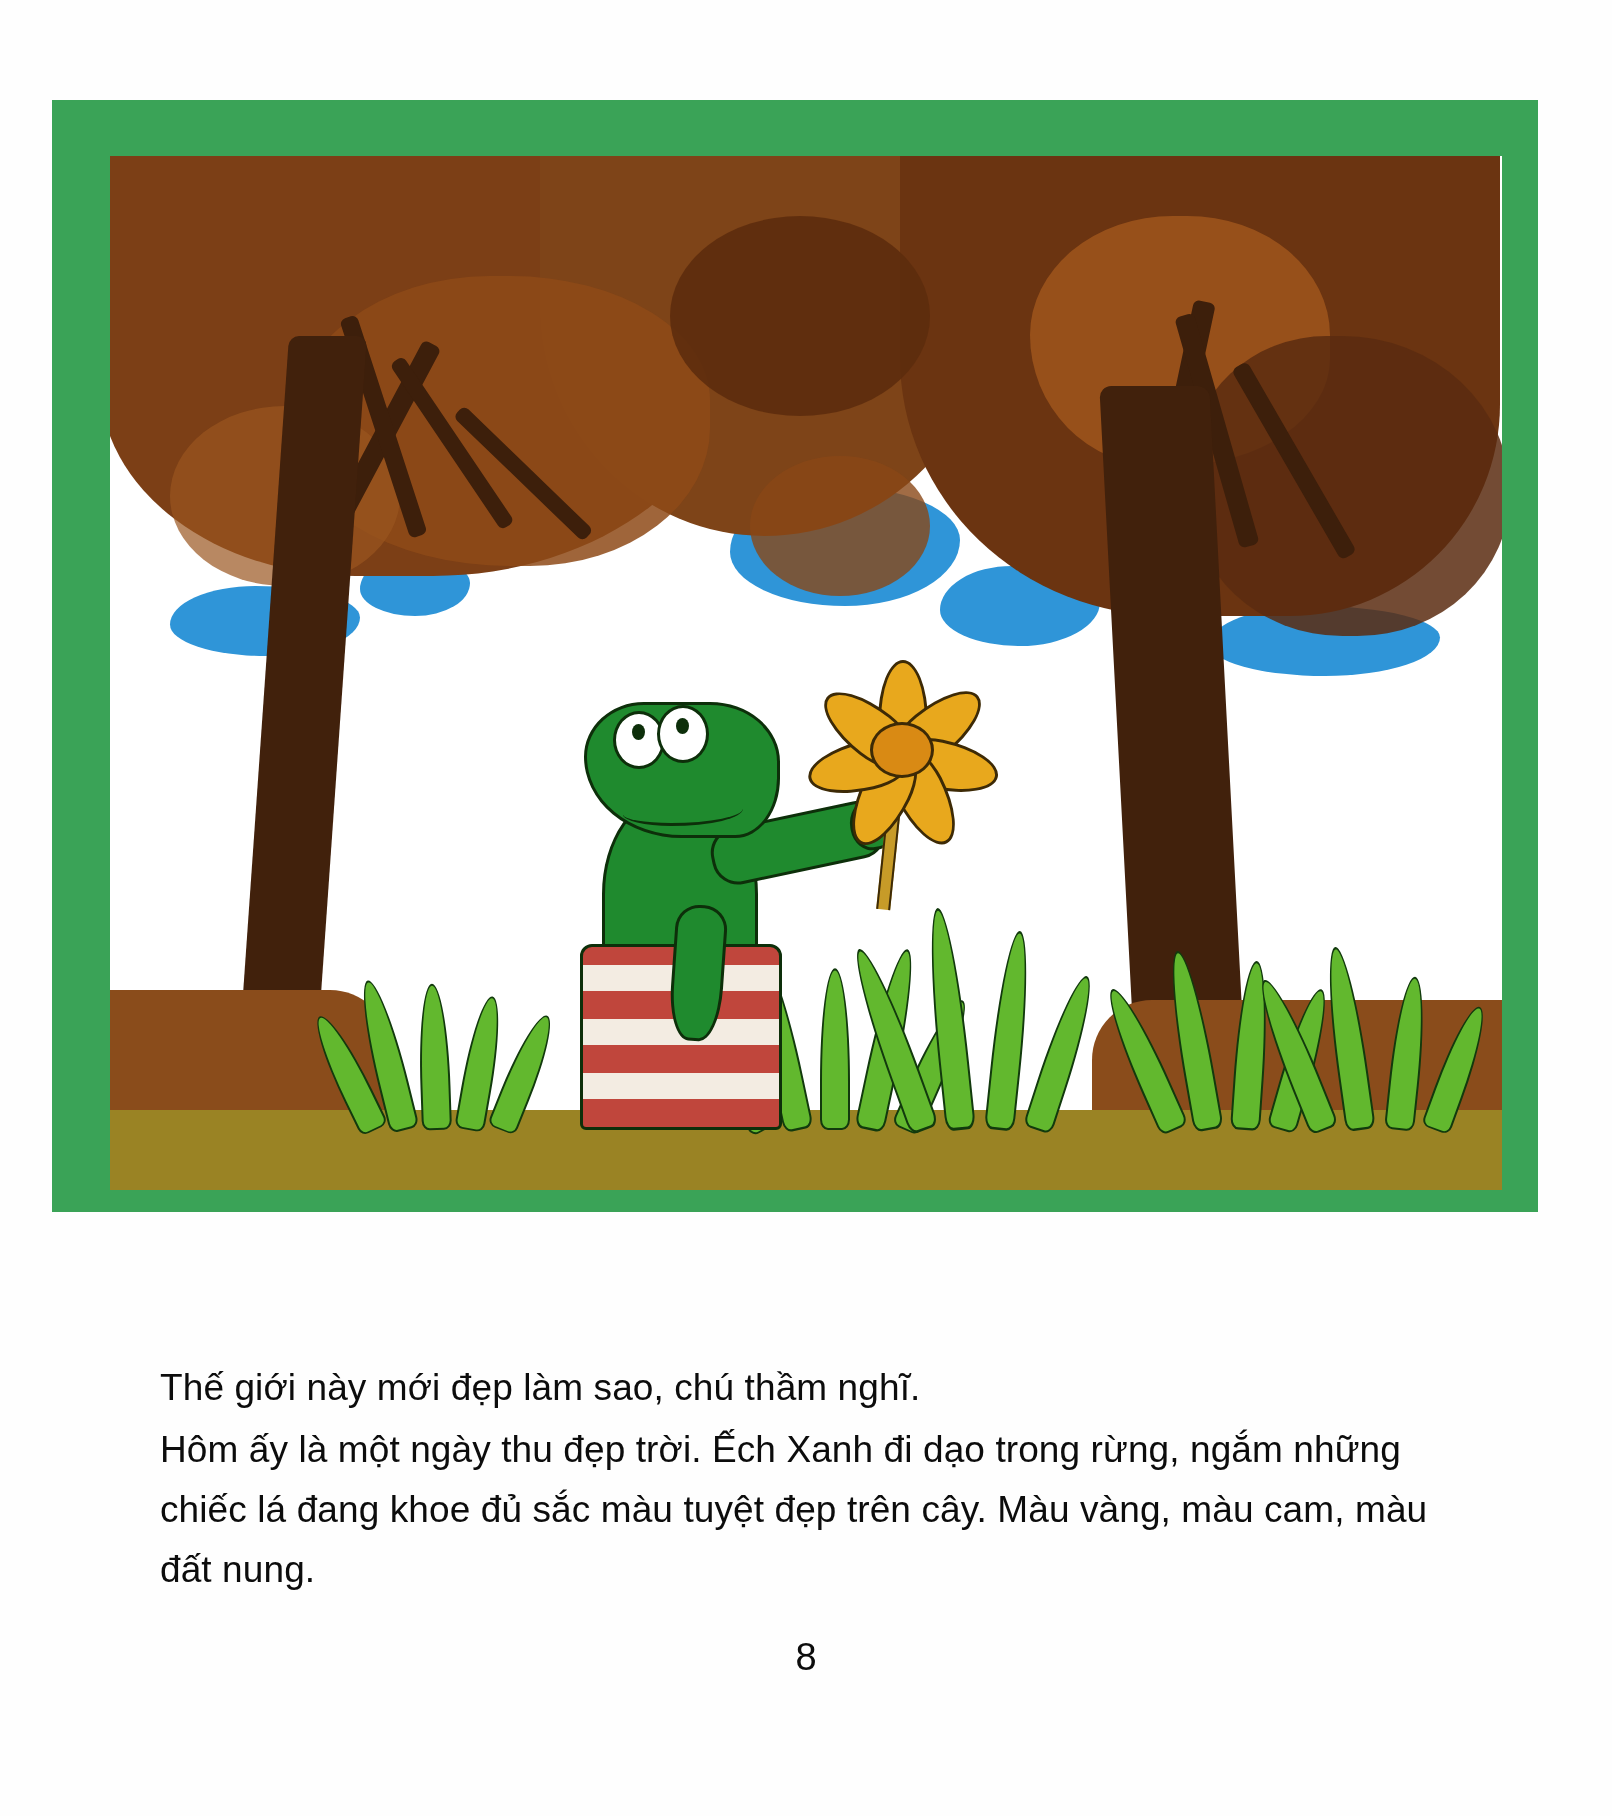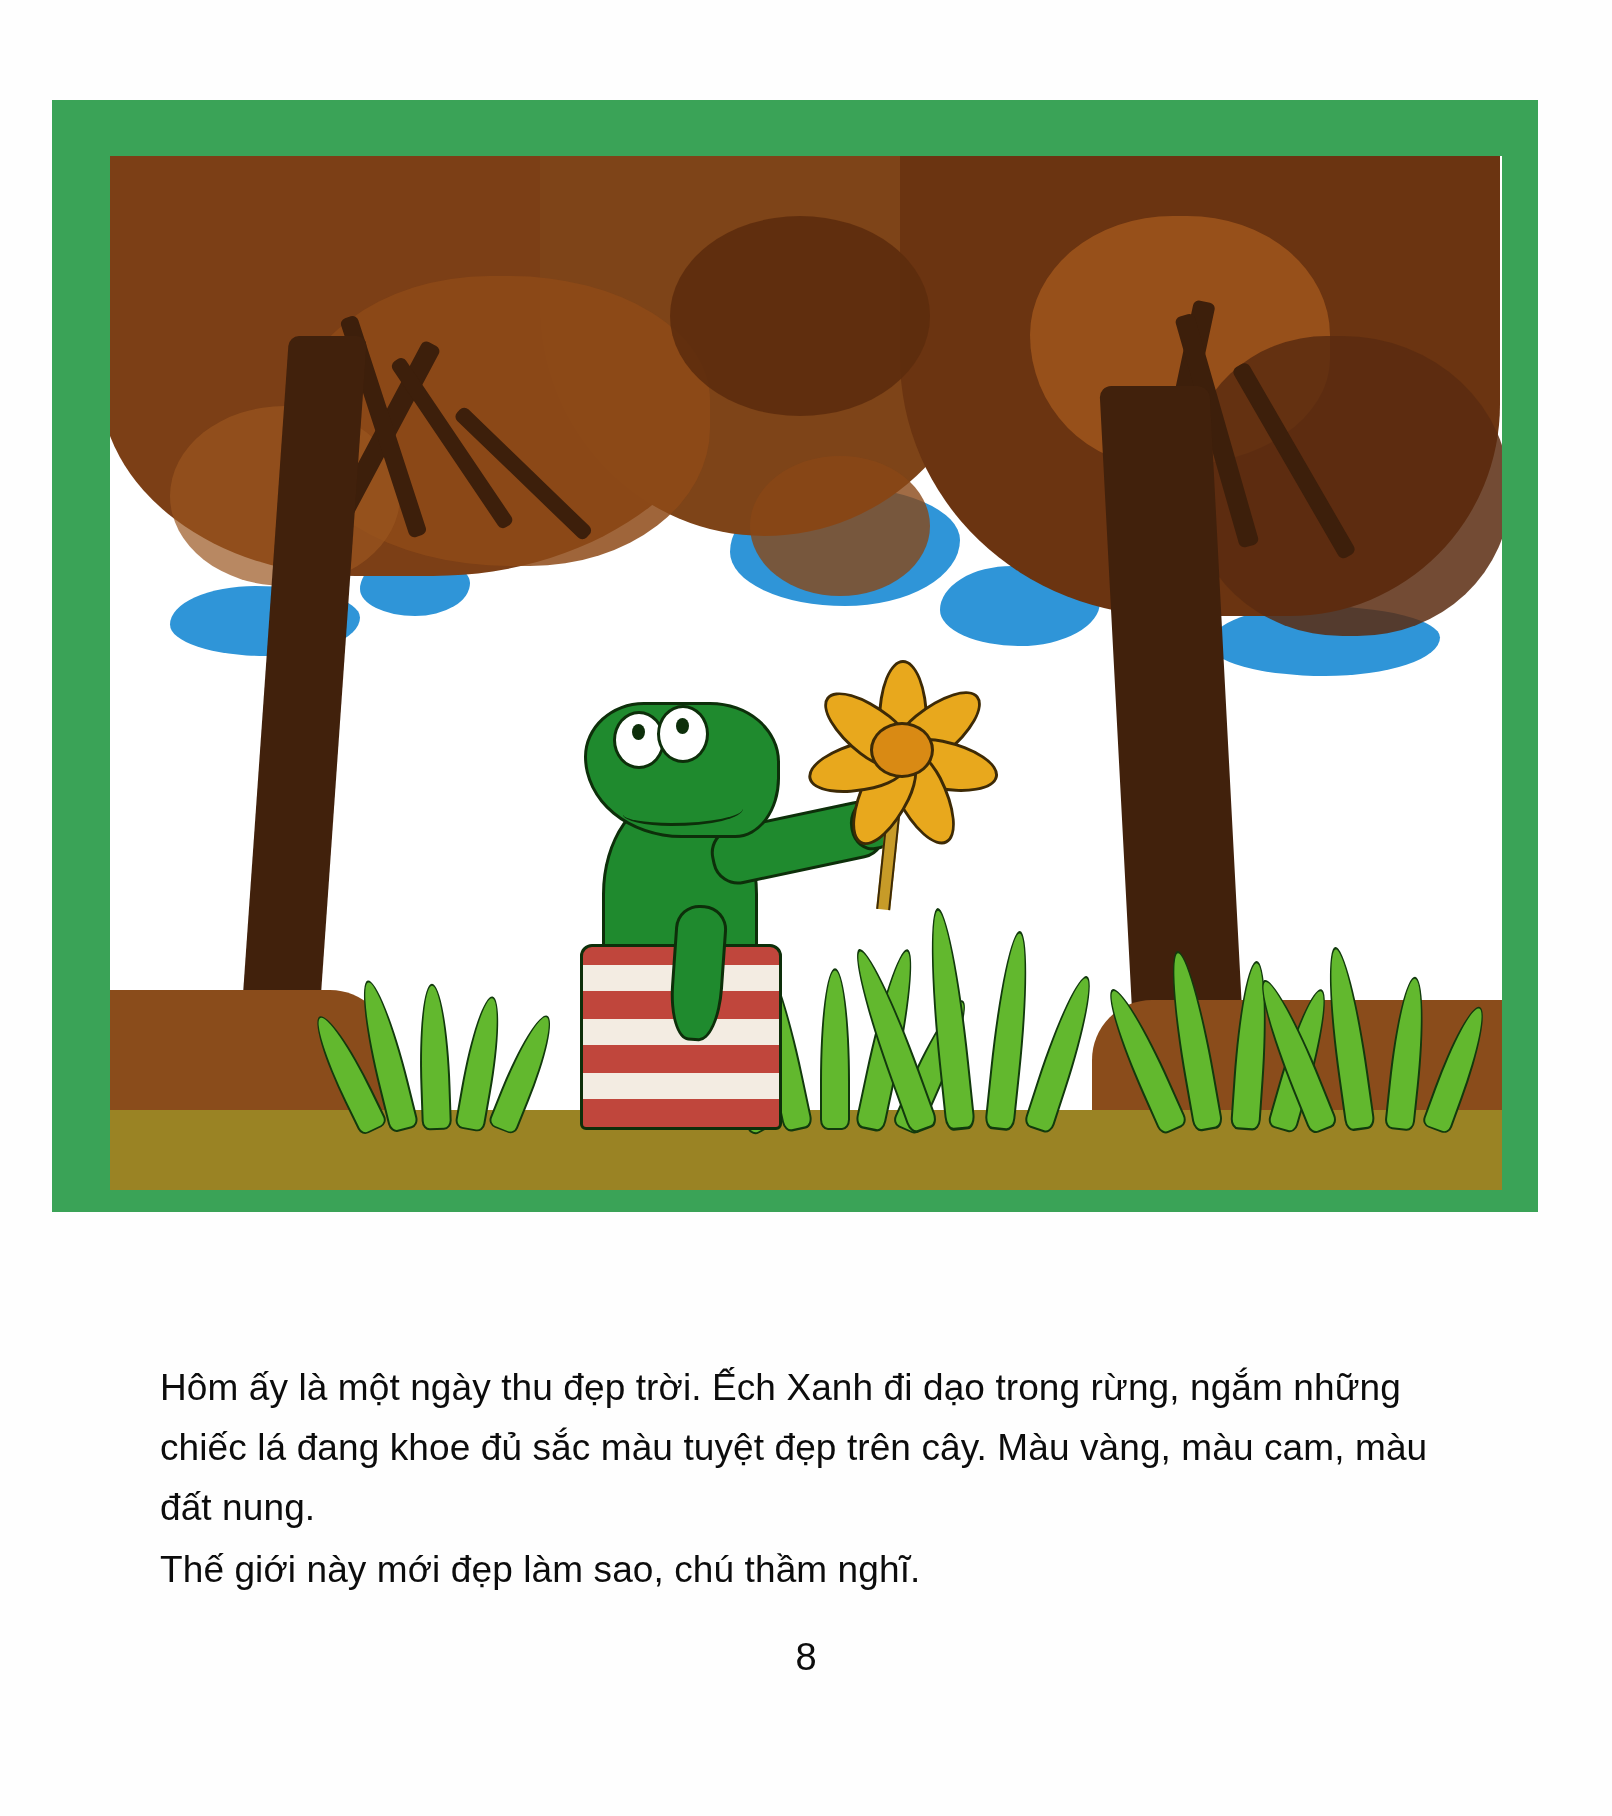--- a/index.html
+++ b/index.html
@@ -427,19 +427,19 @@
           <div class="petal" style="transform: rotate(257deg);"></div>
           <div class="petal" style="transform: rotate(308deg);"></div>
           <div class="flower-center"></div>
         </div>
       </div>
 
     </div>
   </div>
 
   <div class="text-block">
+    <p class="para">Thế giới này mới đẹp làm sao, chú thầm nghĩ.</p>
     <p class="para">Hôm ấy là một ngày thu đẹp trời. Ếch Xanh đi dạo trong rừng, ngắm những chiếc lá đang khoe đủ sắc màu tuyệt đẹp trên cây. Màu vàng, màu cam, màu đất nung.</p>
-    <p class="para">Thế giới này mới đẹp làm sao, chú thầm nghĩ.</p>
   </div>
 
   <div class="page-number">8</div>
 
 </div>
 
 </body></html>

